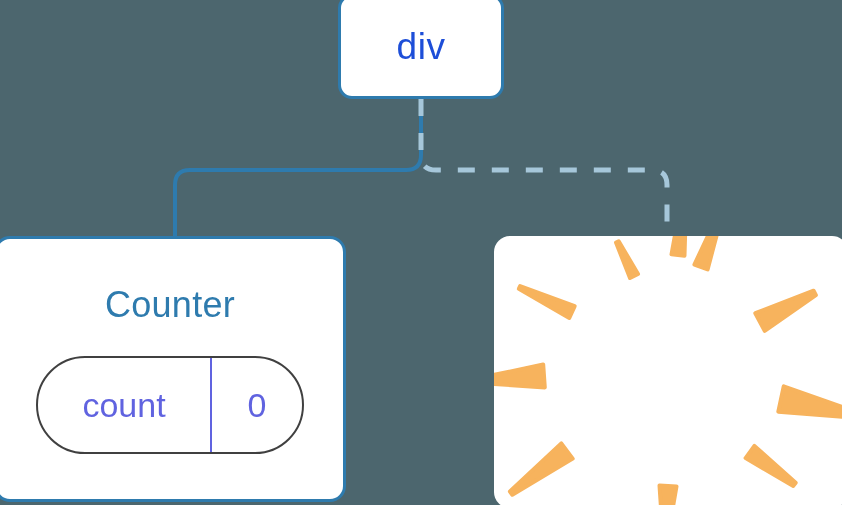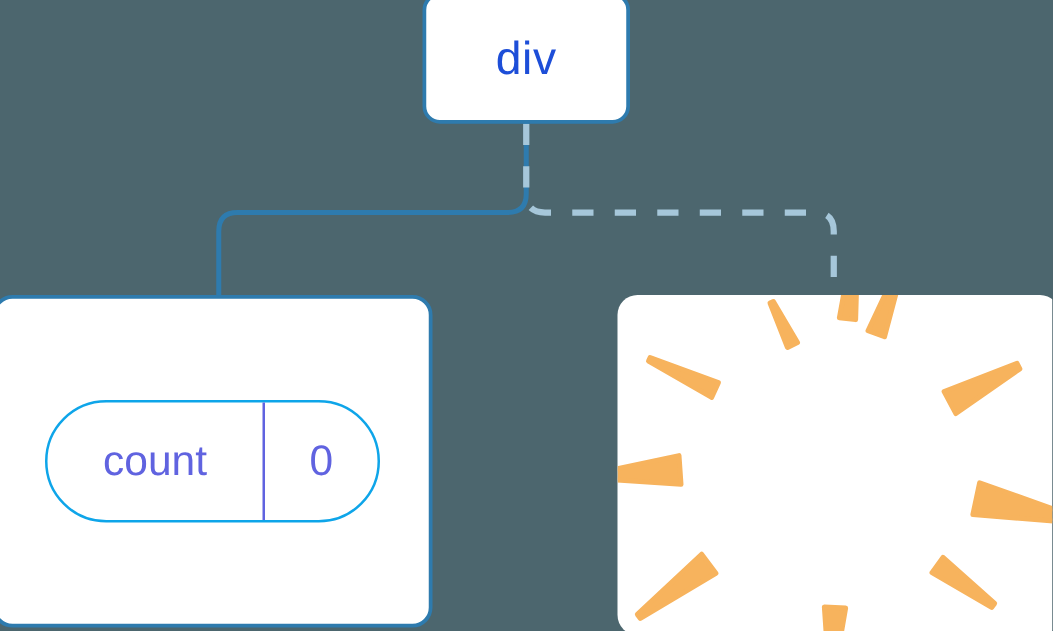--- a/index.html
+++ b/index.html
@@ -67,21 +67,21 @@
     color: #2e7bae;
     font-size: 36px;
     line-height: 1;
     letter-spacing: 0.3px;
   }
 
   .state-pill {
     margin-top: 33px;
     width: 268px;
     height: 98px;
-    border: 2px solid #0ea5e9;
+    border: 2px solid #404040;
     border-radius: 49px;
     box-sizing: border-box;
     display: flex;
     align-items: stretch;
     background: #ffffff;
   }
   .state-pill-key {
     flex: 0 0 172px;
     display: flex;
     align-items: center;
@@ -127,20 +127,21 @@
   <svg id="edges" viewBox="0 0 842 505" xmlns="http://www.w3.org/2000/svg">
     <path d="M 421 99 L 421 155 Q 421 170 406 170 L 190 170 Q 175 170 175 185 L 175 240" fill="none" stroke="#2e7bae" stroke-width="4" stroke-linecap="round"></path>
     <path d="M 421 99 L 421 155 Q 421 170 436 170 L 652 170 Q 667 170 667 185 L 667 240" fill="none" stroke="#a6c7da" stroke-width="5" stroke-linecap="butt" stroke-dasharray="17 17"></path>
   </svg>
 
   <div class="node-div">
     <span class="node-div-label">div</span>
   </div>
 
   <div class="node-counter">
+    <span class="node-counter-title">Counter</span>
 
     <div class="state-pill">
       <div class="state-pill-key">count</div>
       <div class="state-pill-val">0</div>
     </div>
   </div>
 
   <div class="node-sparkle">
     <svg class="sparkle-svg" viewBox="0 0 354 272" xmlns="http://www.w3.org/2000/svg">
       <g id="sparkle-rays" fill="#f7b35d">

